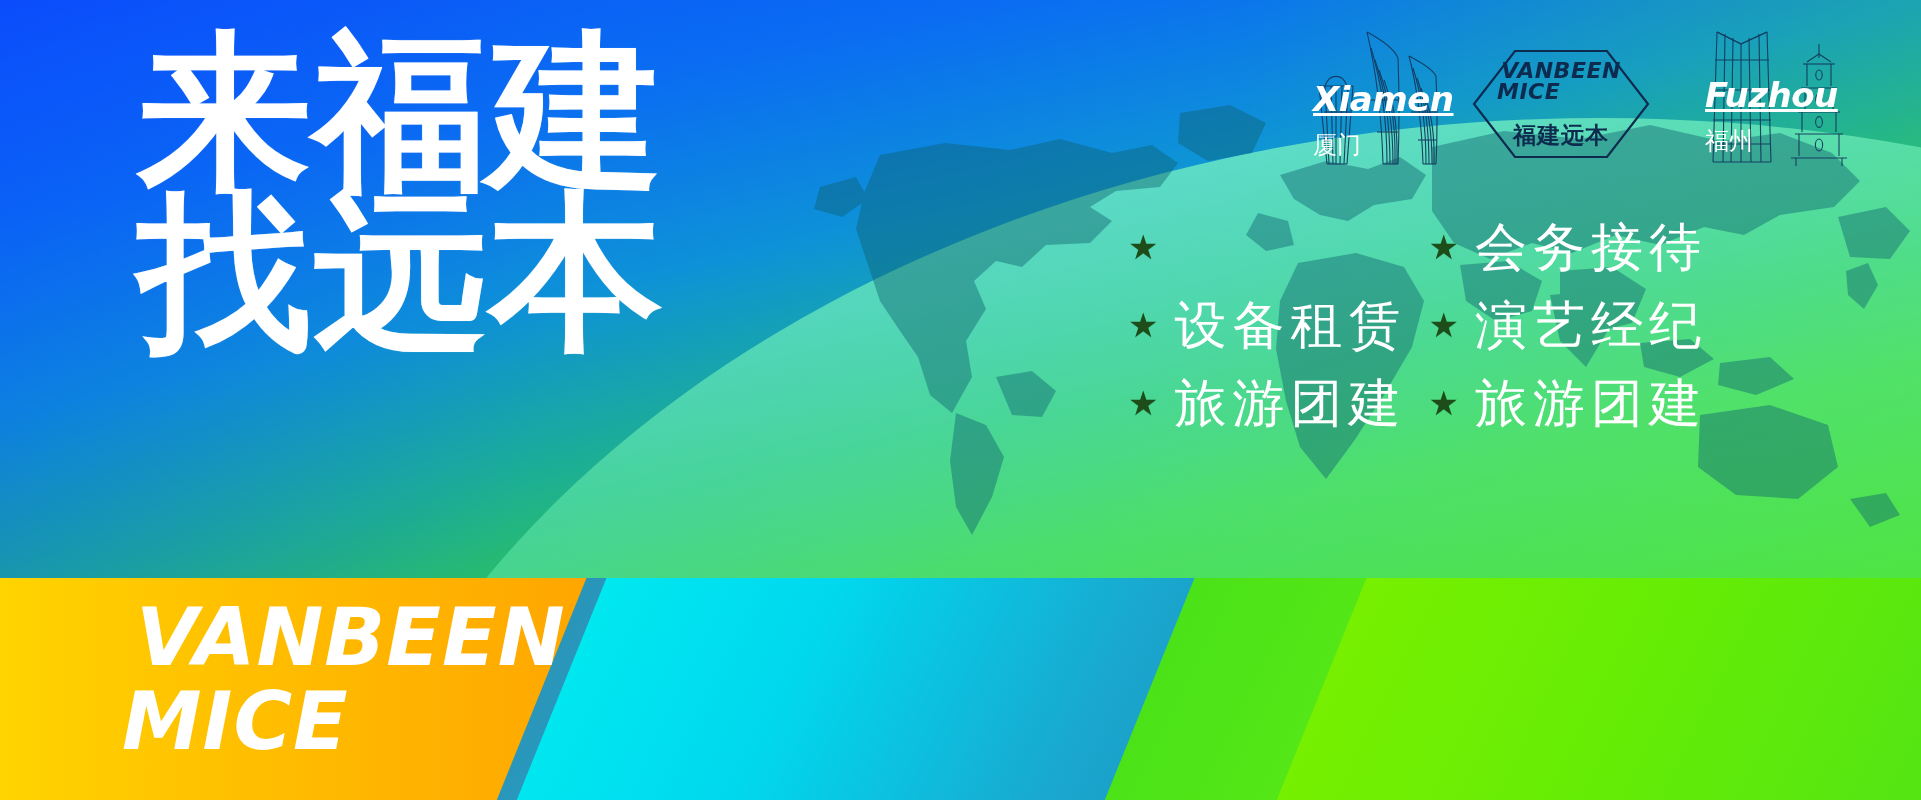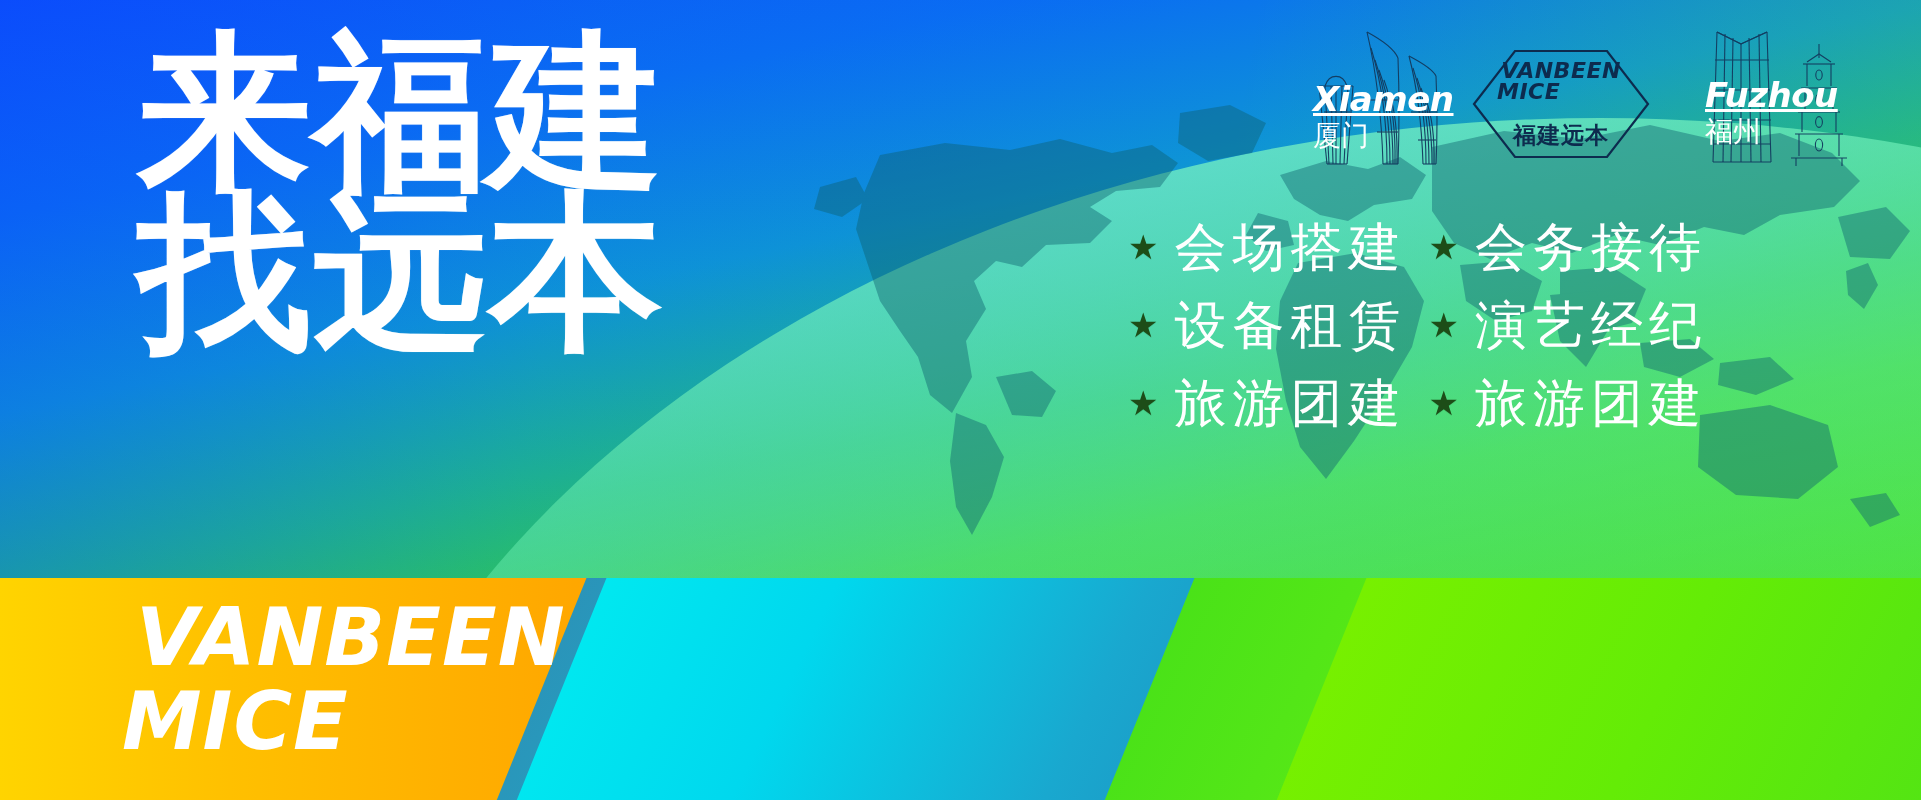--- a/index.html
+++ b/index.html
@@ -71,21 +71,21 @@
   .city{
     position:absolute; z-index:3; color:#fff; text-align:left;
   }
   .city .en{
     font-style:italic; font-weight:900; font-size:34px; line-height:34px;
     letter-spacing:-.5px;
     font-family:"DejaVu Sans","Liberation Sans",sans-serif;
     text-decoration:underline;
   }
   .city .cn{
-    font-size:28px; line-height:34px; margin-top:3px; font-weight:400;
+    font-size:24px; line-height:34px; margin-top:12px; font-weight:400;
     font-family:"DejaVu Sans","Liberation Sans",sans-serif;
   }
   .city-xiamen{ left:8px; top:74px; }
   .city-fuzhou{ left:400px; top:70px; }
 
   .hexlogo{
     position:absolute; left:166px; top:40px; width:180px; height:112px; z-index:4;
   }
   .hexlogo .hexline{ position:absolute; inset:0; }
   .hexlogo .hexline svg{ width:100%; height:100%; display:block; }
@@ -326,21 +326,20 @@
 
       <div class="city city-fuzhou">
         <div class="en">Fuzhou</div>
         <div class="cn">福州</div>
       </div>
     </div>
 
     <div class="services">
       <div class="svc">
         <span class="star">★</span>
-        <span class="lbl">会场搭建</span>
       </div>
       <div class="svc">
         <span class="star">★</span>
         <span class="lbl">会务接待</span>
       </div>
       <div class="svc">
         <span class="star">★</span>
         <span class="lbl">设备租赁</span>
       </div>
       <div class="svc">

